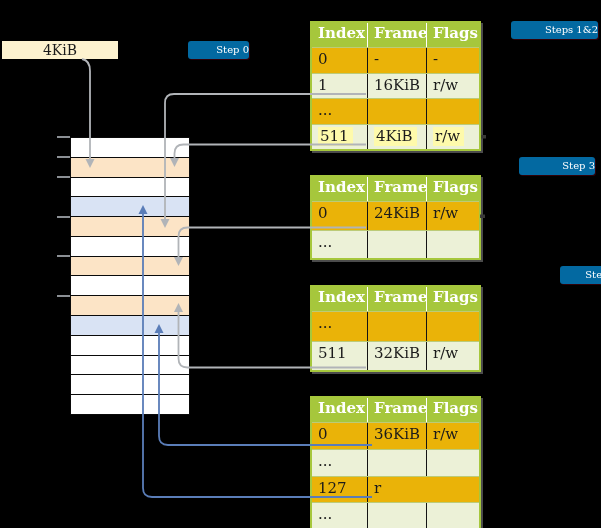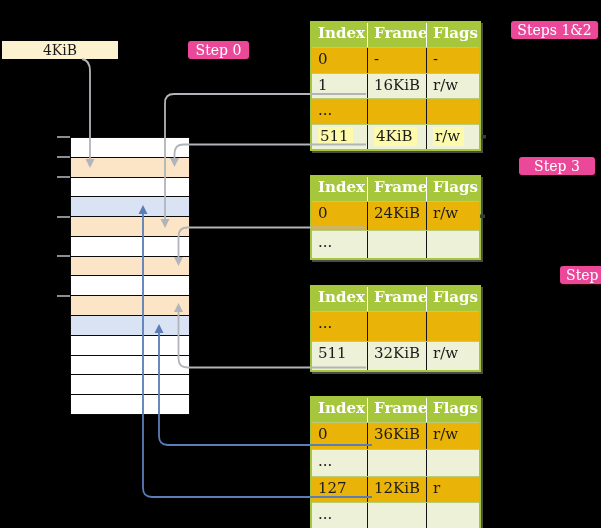--- a/index.html
+++ b/index.html
@@ -4,22 +4,22 @@
 <style>
   html,body{margin:0;padding:0;background:#000;}
   #canvas{position:relative;width:601px;height:528px;background:#000;overflow:hidden;
           font-family:"DejaVu Serif","Liberation Serif",serif;}
 
   
   #legend{position:absolute;left:2px;top:41px;width:116px;height:18px;background:#fdf2cf;
           color:#1b1b1b;font-size:14px;line-height:18px;text-align:center;}
 
   
-  .badge{position:absolute;height:18px;background:#ec4899;border-radius:3px;color:#fff;
-         font-size:14px;line-height:18px;text-align:center;box-shadow:1px 1px 0 rgba(60,0,10,.8);}
+  .badge{position:absolute;height:18px;background:#0369a1;border-radius:3px;color:#fff;
+         font-size:10px;line-height:18px;text-align:right;box-shadow:1px 1px 0 rgba(60,0,10,.8);}
   #badge-step0{left:188px;top:41px;width:61px;}
   #badge-steps12{left:511px;top:21px;width:87px;}
   #badge-step3{left:519px;top:157px;width:76px;}
   #badge-step4{left:516px;top:266px;width:58px;margin-left:44px;}
 
   
   #memory{position:absolute;left:70px;top:137px;width:120px;height:278px;background:#fff;
           border:1.6px solid #0a0a0a;box-sizing:border-box;display:flex;flex-direction:column;}
   .mrow{flex:1;border-bottom:1.6px solid #0a0a0a;}
   .mrow:last-child{border-bottom:0;}
@@ -159,21 +159,20 @@
       <div class="cell c2">36KiB</div>
       <div class="cell c3">r/w</div>
     </div>
     <div class="row sh">
       <div class="cell c1">...</div>
       <div class="cell c2"></div>
       <div class="cell c3"></div>
     </div>
     <div class="row">
       <div class="cell c1">127</div>
-      <div class="cell c2">12KiB</div>
       <div class="cell c3">r</div>
     </div>
     <div class="row sh">
       <div class="cell c1">...</div>
       <div class="cell c2"></div>
       <div class="cell c3"></div>
     </div>
   </div>
 
   <svg id="overlay" width="601" height="528" viewBox="0 0 601 528">

